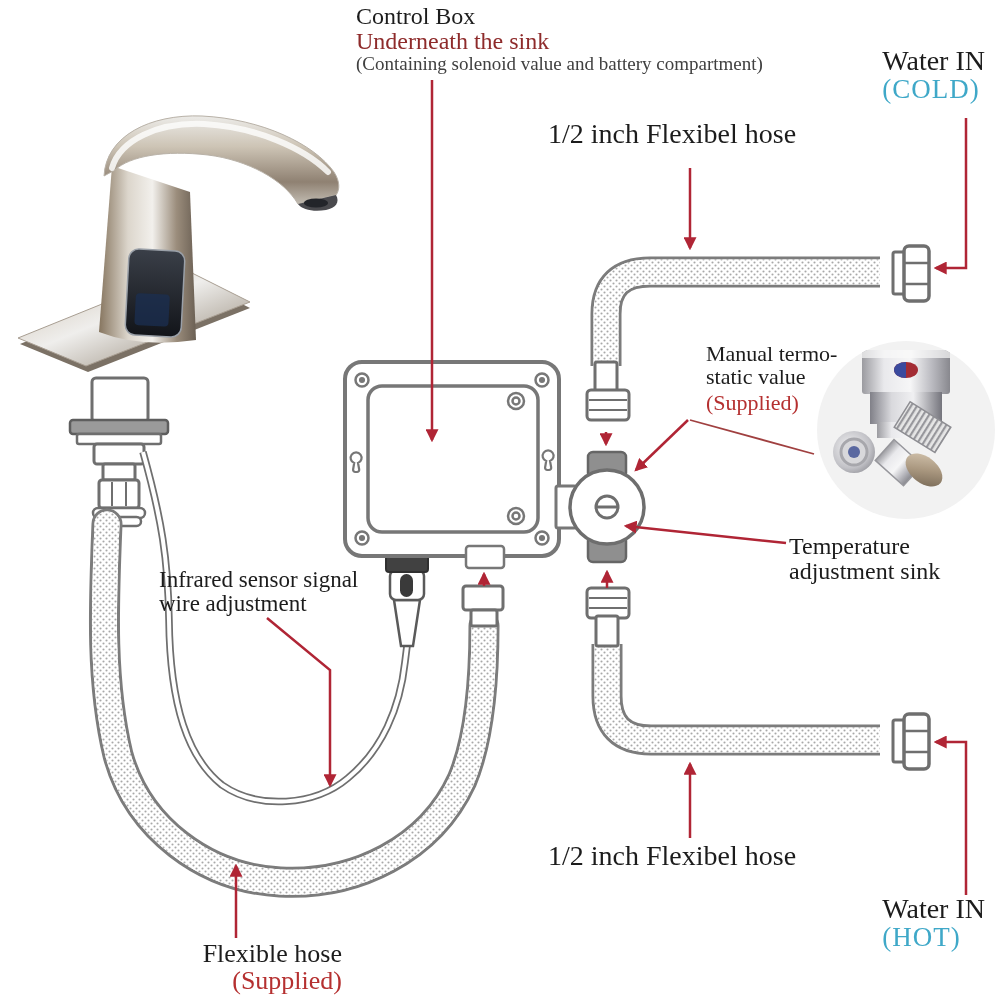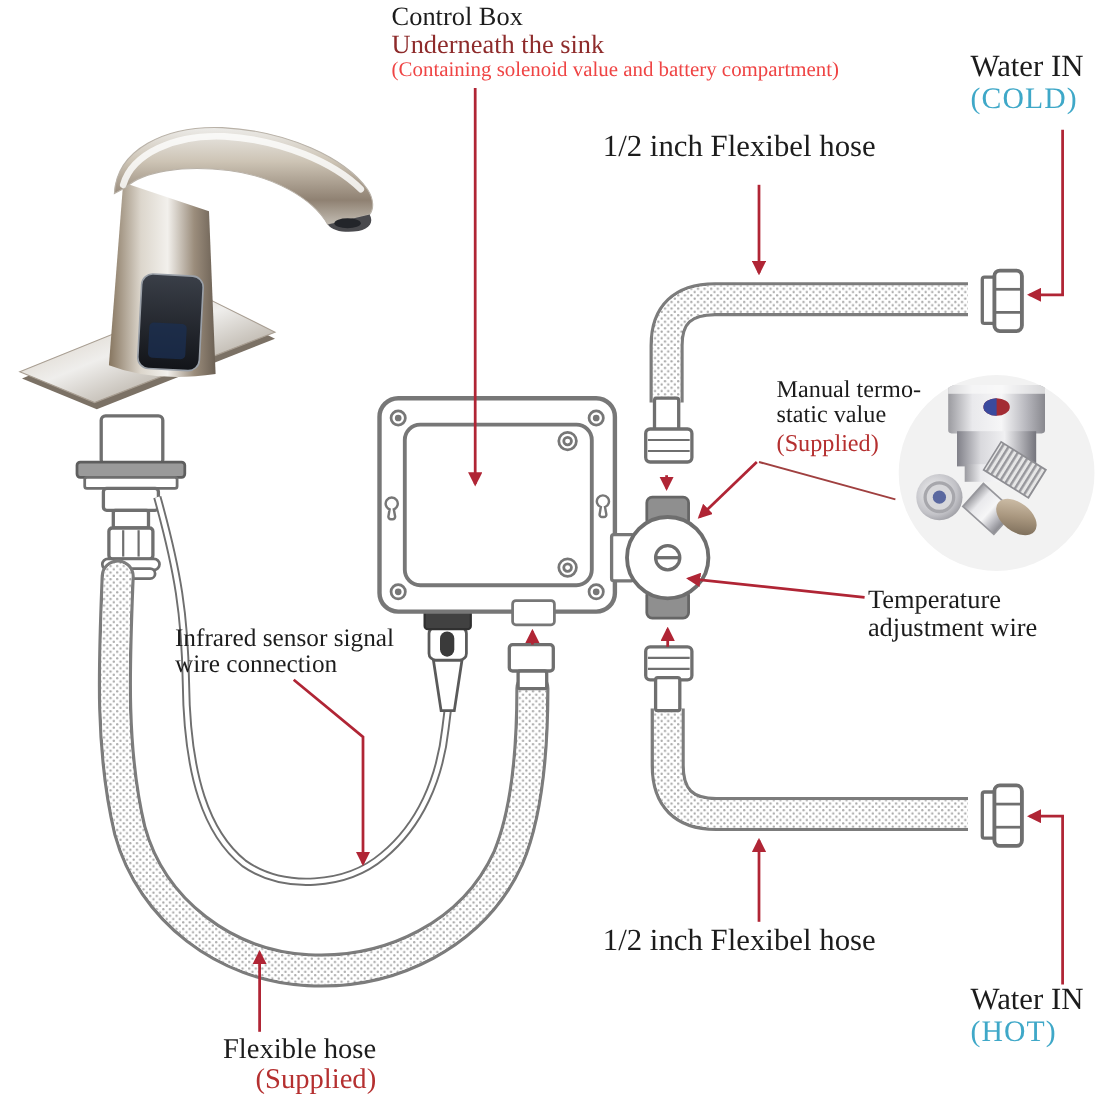--- a/index.html
+++ b/index.html
@@ -1,21 +1,21 @@
 <!DOCTYPE html>
 <html><head>
 <meta charset="utf-8">
 <style>
   html,body{margin:0;padding:0;background:#ffffff;}
   .stage{position:relative;width:1000px;height:1000px;background:#fff;overflow:hidden;
          font-family:Liberation Serif, serif;}
   .lbl{position:absolute;color:#1c1c1c;white-space:nowrap;}
   .lbl .red{color:#8e2b2b;}
   .lbl .bright-red{color:#b53030;}
-  .lbl .gray{color:#ef4444;}
+  .lbl .gray{color:#404040;}
   .lbl .cyan{color:#3fa8c8;letter-spacing:1px;}
   .r-align{}
   .c-align{text-align:right;}
   svg{position:absolute;left:0;top:0;}
   .block{line-height:1.05;}
 </style>
 </head>
 <body>
 
 <div class="stage">
@@ -243,26 +243,26 @@
 <div class="lbl" style="left:548px;top:118px;font-size:28px;">1/2 inch Flexibel hose</div>
 
 <div class="lbl block" style="left:658px;top:342px;font-size:22px;margin-left:48px;">
   <div>Manual termo-</div>
   <div>static value</div>
   <div class="bright-red" style="margin-top:3px;">(Supplied)</div>
 </div>
 
 <div class="lbl block" style="left:789px;top:534px;font-size:24px;">
   <div>Temperature</div>
-  <div>adjustment wire</div>
+  <div>adjustment sink</div>
 </div>
 
 <div class="lbl block" style="left:159px;top:568px;font-size:23px;">
   <div>Infrared sensor signal</div>
-  <div>wire connection</div>
+  <div>wire adjustment</div>
 </div>
 
 <div class="lbl" style="left:548px;top:840px;font-size:28px;">1/2 inch Flexibel hose</div>
 
 <div class="lbl block r-align" style="right:15px;top:894px;font-size:28px;">
   <div>Water IN</div>
   <div class="cyan" style="font-size:27px;">(HOT)</div>
 </div>
 
 <div class="lbl block c-align" style="left:178px;top:940px;width:164px;font-size:26px;">

